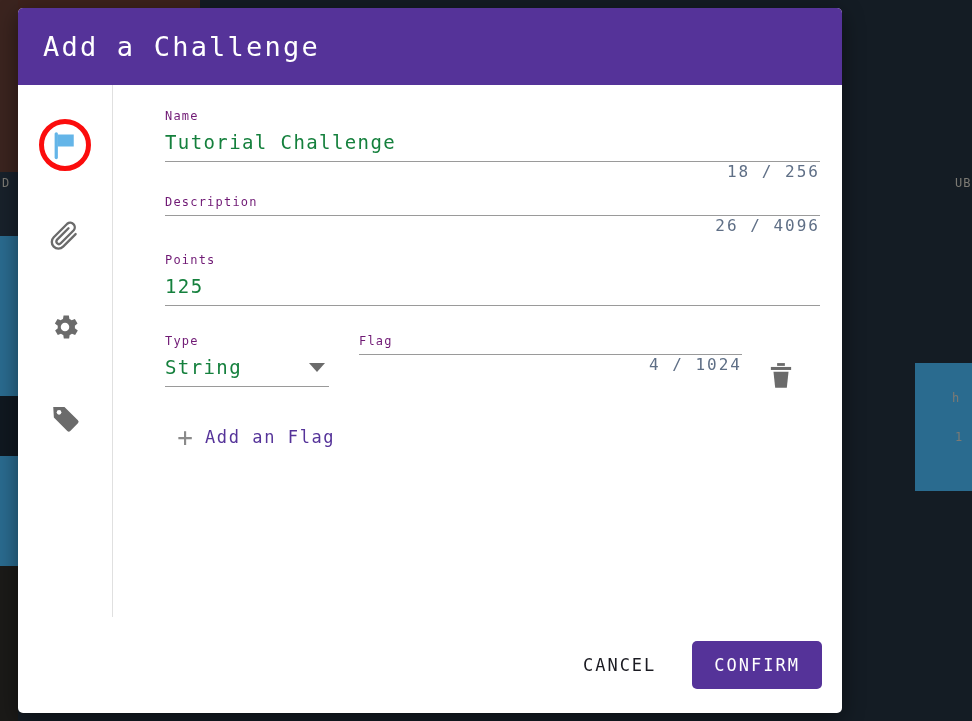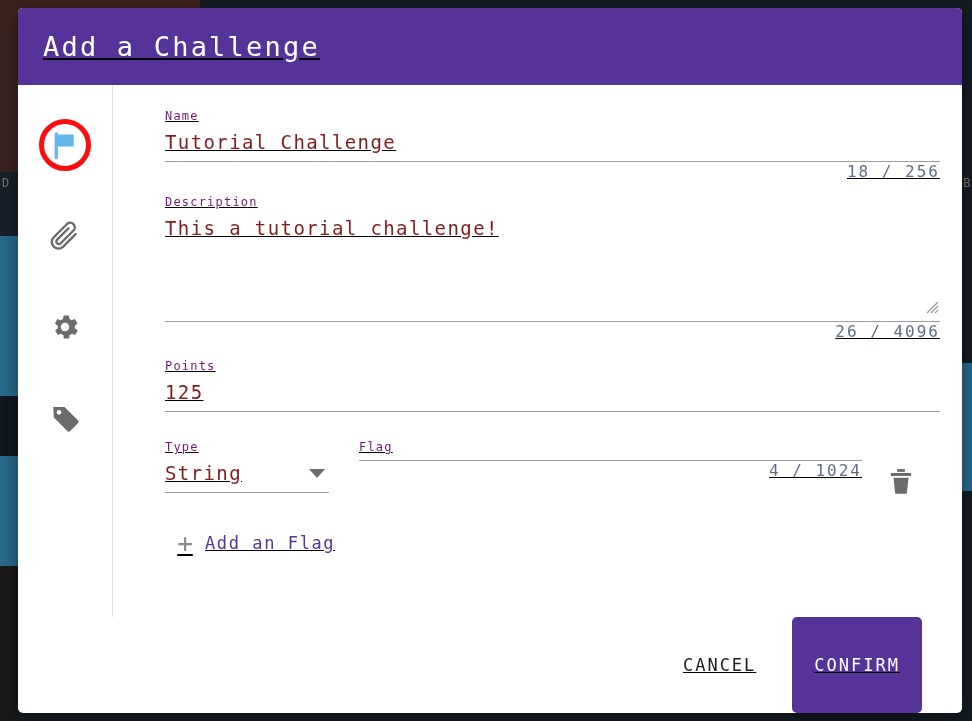--- a/index.html
+++ b/index.html
@@ -37,29 +37,28 @@
     letter-spacing: 1px;
     white-space: nowrap;
     font-family: "DejaVu Sans Mono", "Liberation Mono", monospace;
   }
 
   
   #modal {
     position: absolute;
     left: 18px;
     top: 8px;
-    width: 944px;
+    width: 824px;
     height: 705px;
     background: #ffffff;
     border-radius: 5px;
     box-shadow: 0 6px 22px rgba(0,0,0,0.45);
     overflow: hidden;
     display: flex;
     flex-direction: column;
-    text-decoration: underline;
   }
 
   #modal-header {
     height: 77px;
     background: #553399;
     flex: 0 0 auto;
     display: flex;
     align-items: center;
     padding-left: 25px;
     box-sizing: border-box;
@@ -127,21 +126,21 @@
 
   .field-label {
     font-size: 12px;
     color: #701a75;
     letter-spacing: 1.2px;
     margin-bottom: 6px;
     font-family: "DejaVu Sans Mono", "Liberation Mono", monospace;
   }
   .field-value {
     font-size: 19px;
-    color: #7f1d1d;
+    color: #15803d;
     letter-spacing: 1.4px;
     line-height: 26px;
     font-family: "DejaVu Sans Mono", "Liberation Mono", monospace;
     white-space: pre;
   }
   .underline {
     border-bottom: 1px solid #9a9a9a;
     margin-top: 6px;
   }
   .counter {
@@ -211,22 +210,23 @@
     font-size: 17px;
     letter-spacing: 1.6px;
     font-family: "DejaVu Sans Mono", "Liberation Mono", monospace;
   }
 
   
   #modal-footer {
     flex: 0 0 auto;
     height: 96px;
     display: flex;
+    align-items: center;
     justify-content: flex-end;
-    padding-right: 40px;
+    padding-right: 20px;
     box-sizing: border-box;
   }
   #cancel-button {
     color: #1b1b22;
     font-size: 17px;
     letter-spacing: 2px;
     background: none;
     border: none;
     padding: 10px 16px;
     cursor: pointer;
@@ -316,28 +316,20 @@
 
       <div class="field">
         <div class="field-label">Name</div>
         <div class="field-value">Tutorial Challenge</div>
         <div class="underline"></div>
         <div class="counter">18 / 256</div>
       </div>
 
       <div class="field" style="margin-top:14px;">
         <div class="field-label">Description</div>
-        <div id="description-box">
-          <div class="field-value">This a tutorial challenge!</div>
-          <span id="resize-grip">
-            <svg width="14" height="14" viewBox="0 0 14 14">
-              <path d="M13 2 L2 13 M13 6 L6 13 M13 10 L10 13" stroke="#9a9a9a" stroke-width="1.3" fill="none"></path>
-            </svg>
-          </span>
-        </div>
         <div class="underline"></div>
         <div class="counter">26 / 4096</div>
       </div>
 
       <div class="field" style="margin-top:18px;">
         <div class="field-label">Points</div>
         <div class="field-value">125</div>
         <div class="underline"></div>
       </div>
 

